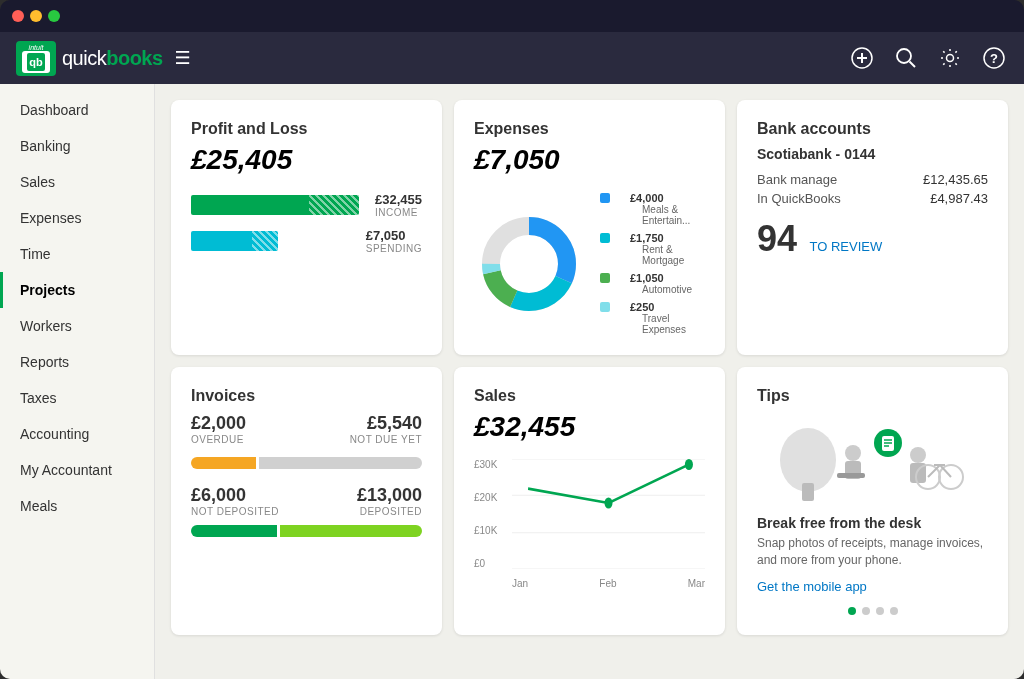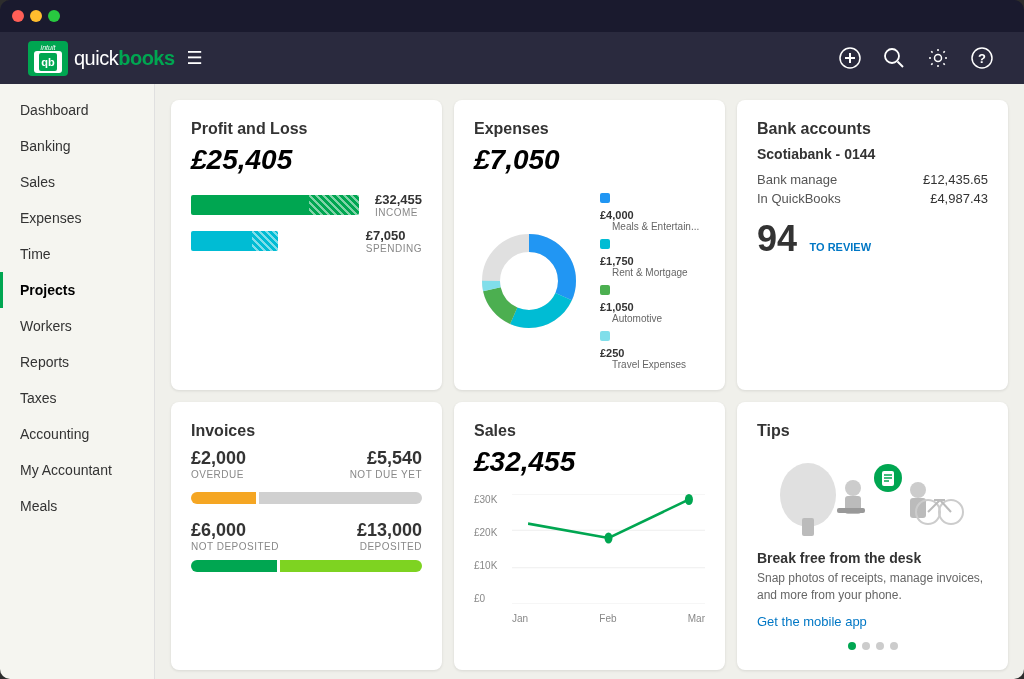--- a/index.html
+++ b/index.html
@@ -8,21 +8,21 @@
     .window { background: #2d2d2d; border-radius: 10px; overflow: hidden; width: 1024px; height: 679px; display: flex; flex-direction: column; }
     
     
     .title-bar { background: #1a1a2e; height: 32px; display: flex; align-items: center; padding: 0 12px; gap: 6px; flex-shrink: 0; }
     .traffic-light { width: 12px; height: 12px; border-radius: 50%; }
     .tl-red { background: #ff5f57; }
     .tl-yellow { background: #ffbd2e; }
     .tl-green { background: #28c940; }
     
     
-    .top-nav { background: #2a2a3e; height: 52px; display: flex; align-items: center; padding: 0 28px; justify-content: space-between; flex-shrink: 0; }
+    .top-nav { background: #2a2a3e; height: 52px; display: flex; align-items: center; padding: 0 16px; justify-content: space-between; flex-shrink: 0; }
     .logo-area { display: flex; align-items: center; gap: 12px; }
     .logo { display: flex; align-items: center; gap: 6px; }
     .logo-badge { background: #00a651; border-radius: 4px; padding: 3px 6px; display: flex; align-items: center; gap: 4px; }
     .logo-text { color: white; font-size: 20px; font-weight: 300; letter-spacing: -0.5px; text-align: right; }
     .logo-text span { color: #00a651; font-weight: 700; }
     .hamburger { color: white; font-size: 18px; cursor: pointer; }
     .nav-icons { display: flex; gap: 16px; align-items: center; }
     .nav-icon { color: white; font-size: 18px; cursor: pointer; width: 28px; height: 28px; display: flex; align-items: center; justify-content: center; }
     
     
@@ -51,32 +51,32 @@
     .bar-fill.green { background: #00a651; }
     .bar-fill.teal { background: #00bcd4; }
     .bar-hatched { position: absolute; top: 0; right: 0; width: 30%; height: 100%; 
       background: repeating-linear-gradient(45deg, transparent, transparent 3px, rgba(255,255,255,0.5) 3px, rgba(255,255,255,0.5) 5px); }
     
     
     .expenses-content { display: flex; gap: 16px; align-items: center; margin-top: 8px; }
     .donut-container { position: relative; width: 110px; height: 110px; flex-shrink: 0; }
     .donut-container svg { width: 110px; height: 110px; }
     .legend { display: flex; flex-direction: column; gap: 6px; }
-    .legend-item { display: flex; align-items: flex-start; gap: 6px; font-size: 11px; flex-direction: column; }
+    .legend-item { display: flex; align-items: flex-start; gap: 20px; font-size: 11px; }
     .legend-dot { width: 10px; height: 10px; border-radius: 2px; flex-shrink: 0; margin-top: 1px; }
     .legend-text .amount { font-weight: 600; color: #333; }
     .legend-text .label { color: #666; font-size: 10px; padding-left: 12px; }
     
     
     .bank-name { font-size: 14px; font-weight: 600; color: #333; margin-bottom: 10px; margin-top: 8px; }
     .bank-row { display: flex; justify-content: space-between; font-size: 13px; color: #555; margin-bottom: 4px; }
     .bank-row span:last-child { font-weight: 500; color: #333; }
     .review-section { margin-top: 12px; }
     .review-number { font-size: 36px; font-weight: 700; color: #333; display: inline; }
-    .review-link { font-size: 11px; color: #0077c5; font-weight: 700; margin-left: 8px; cursor: pointer; }
+    .review-link { font-size: 13px; color: #0077c5; font-weight: 400; margin-left: 8px; cursor: pointer; }
     
     
     .invoices-amounts { display: flex; justify-content: space-between; margin-bottom: 12px; margin-top: 8px; }
     .inv-amount { }
     .inv-amount .amount { font-size: 18px; font-weight: 700; color: #333; }
     .inv-amount .label { font-size: 10px; color: #888; text-transform: uppercase; letter-spacing: 0.5px; }
     .progress-bar-row { display: flex; gap: 3px; height: 12px; margin-bottom: 16px; border-radius: 6px; overflow: hidden; }
     .pb-orange { background: #f5a623; flex: 2; }
     .pb-gray { background: #d0d0d0; flex: 5; }
     .inv-bottom { display: flex; justify-content: space-between; margin-bottom: 8px; }

